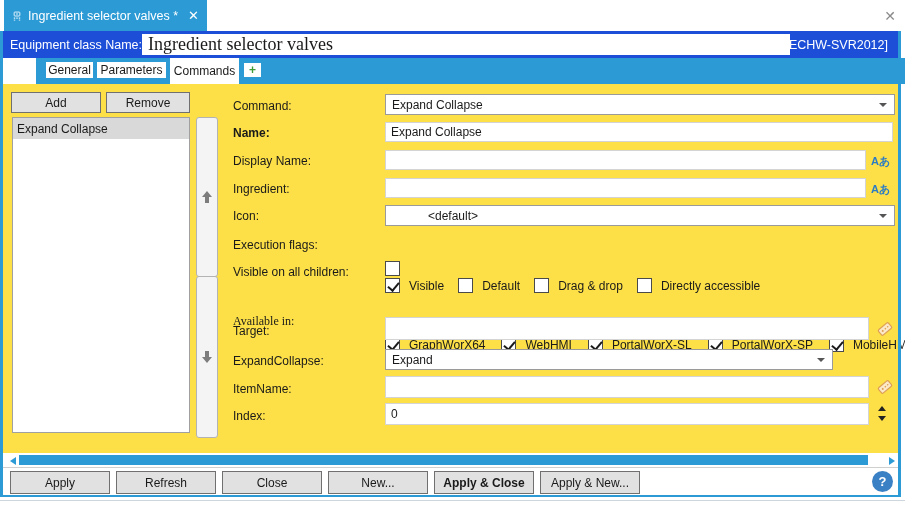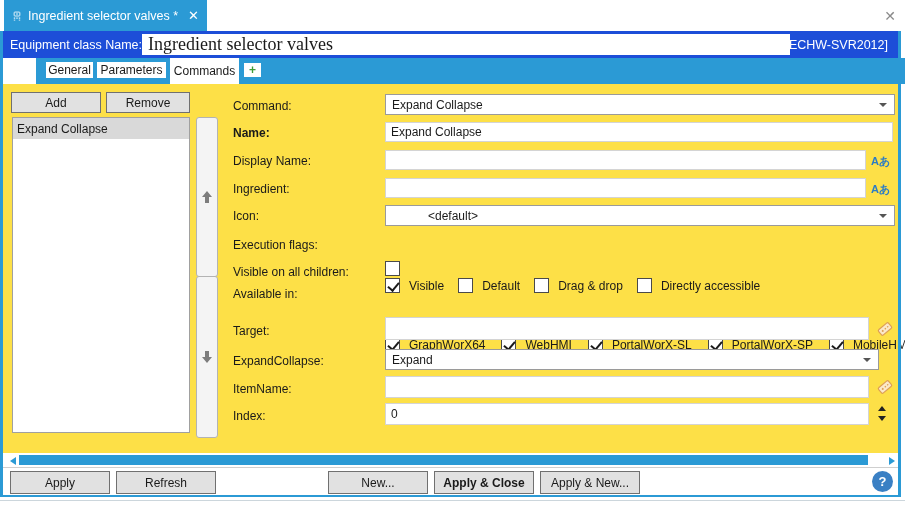--- a/index.html
+++ b/index.html
@@ -197,21 +197,21 @@
           <span class="checkbox"></span>
           <span class="cblabel">Directly accessible</span>
         </div>
       </div>
 
       <div class="flabel" style="top:181px;">Visible on all children:</div>
       <div class="cbgroup" style="left:382px; top:177px;">
         <span class="checkbox"></span>
       </div>
 
-      <div class="flabel" style="top:203px;">Available in:</div>
+      <div class="flabel" style="top:230px;font-family:Liberation Serif, serif;">Available in:</div>
       <div class="cbgroup" style="left:382px; top:209px; gap:16px;">
         <div class="cbwrap">
           <span class="checkbox checked"></span>
           <span class="cblabel">GraphWorX64</span>
         </div>
         <div class="cbwrap">
           <span class="checkbox checked"></span>
           <span class="cblabel">WebHMI</span>
         </div>
         <div class="cbwrap">
@@ -233,21 +233,21 @@
       <svg class="tag-icon" style="left:873px; top:236px;" viewBox="0 0 18 18">
         <g transform="rotate(-40 9 9)">
           <rect x="2.5" y="5.5" width="13" height="7" rx="1.5" fill="#fbe9c9" stroke="#dd9f55" stroke-width="1.2"></rect>
           <circle cx="6" cy="9" r="1" fill="#dd9f55"></circle>
           <circle cx="9.5" cy="9" r="0.8" fill="#dd9f55"></circle>
           <circle cx="12.5" cy="9" r="0.8" fill="#dd9f55"></circle>
         </g>
       </svg>
 
       <div class="flabel" style="top:270px;">ExpandCollapse:</div>
-      <div class="combo" style="left:382px; top:265px; width:494px; height:21px;">
+      <div class="combo" style="left:382px; top:265px; width:448px; height:21px;">
         <span>Expand</span>
         <span class="combo-arrow"></span>
       </div>
 
       <div class="flabel" style="top:298px;">ItemName:</div>
       <input class="tinput" style="left: 382px; top: 292px; width: 484px; height: 22px;" type="text" value="">
       <svg class="tag-icon" style="left:873px; top:294px;" viewBox="0 0 18 18">
         <g transform="rotate(-40 9 9)">
           <rect x="2.5" y="5.5" width="13" height="7" rx="1.5" fill="#fbe9c9" stroke="#dd9f55" stroke-width="1.2"></rect>
           <circle cx="6" cy="9" r="1" fill="#dd9f55"></circle>
@@ -266,20 +266,21 @@
 
     <div class="hscroll">
       <span class="hs-left"></span>
       <span class="hs-thumb"></span>
       <span class="hs-right"></span>
     </div>
 
     <div class="footer">
       <button class="btn fbtn" style="left:10px;">Apply</button>
       <button class="btn fbtn" style="left:116px;">Refresh</button>
+      <button class="btn fbtn" style="left:222px;">Close</button>
       <button class="btn fbtn" style="left:328px;">New...</button>
       <button class="btn fbtn" style="left:434px;font-weight:bold;">Apply &amp; Close</button>
       <button class="btn fbtn" style="left:540px;">Apply &amp; New...</button>
       <div class="help-circle">?</div>
     </div>
 
     <div class="border-left"></div>
     <div class="border-right"></div>
     <div class="border-bottom"></div>
   </div>

